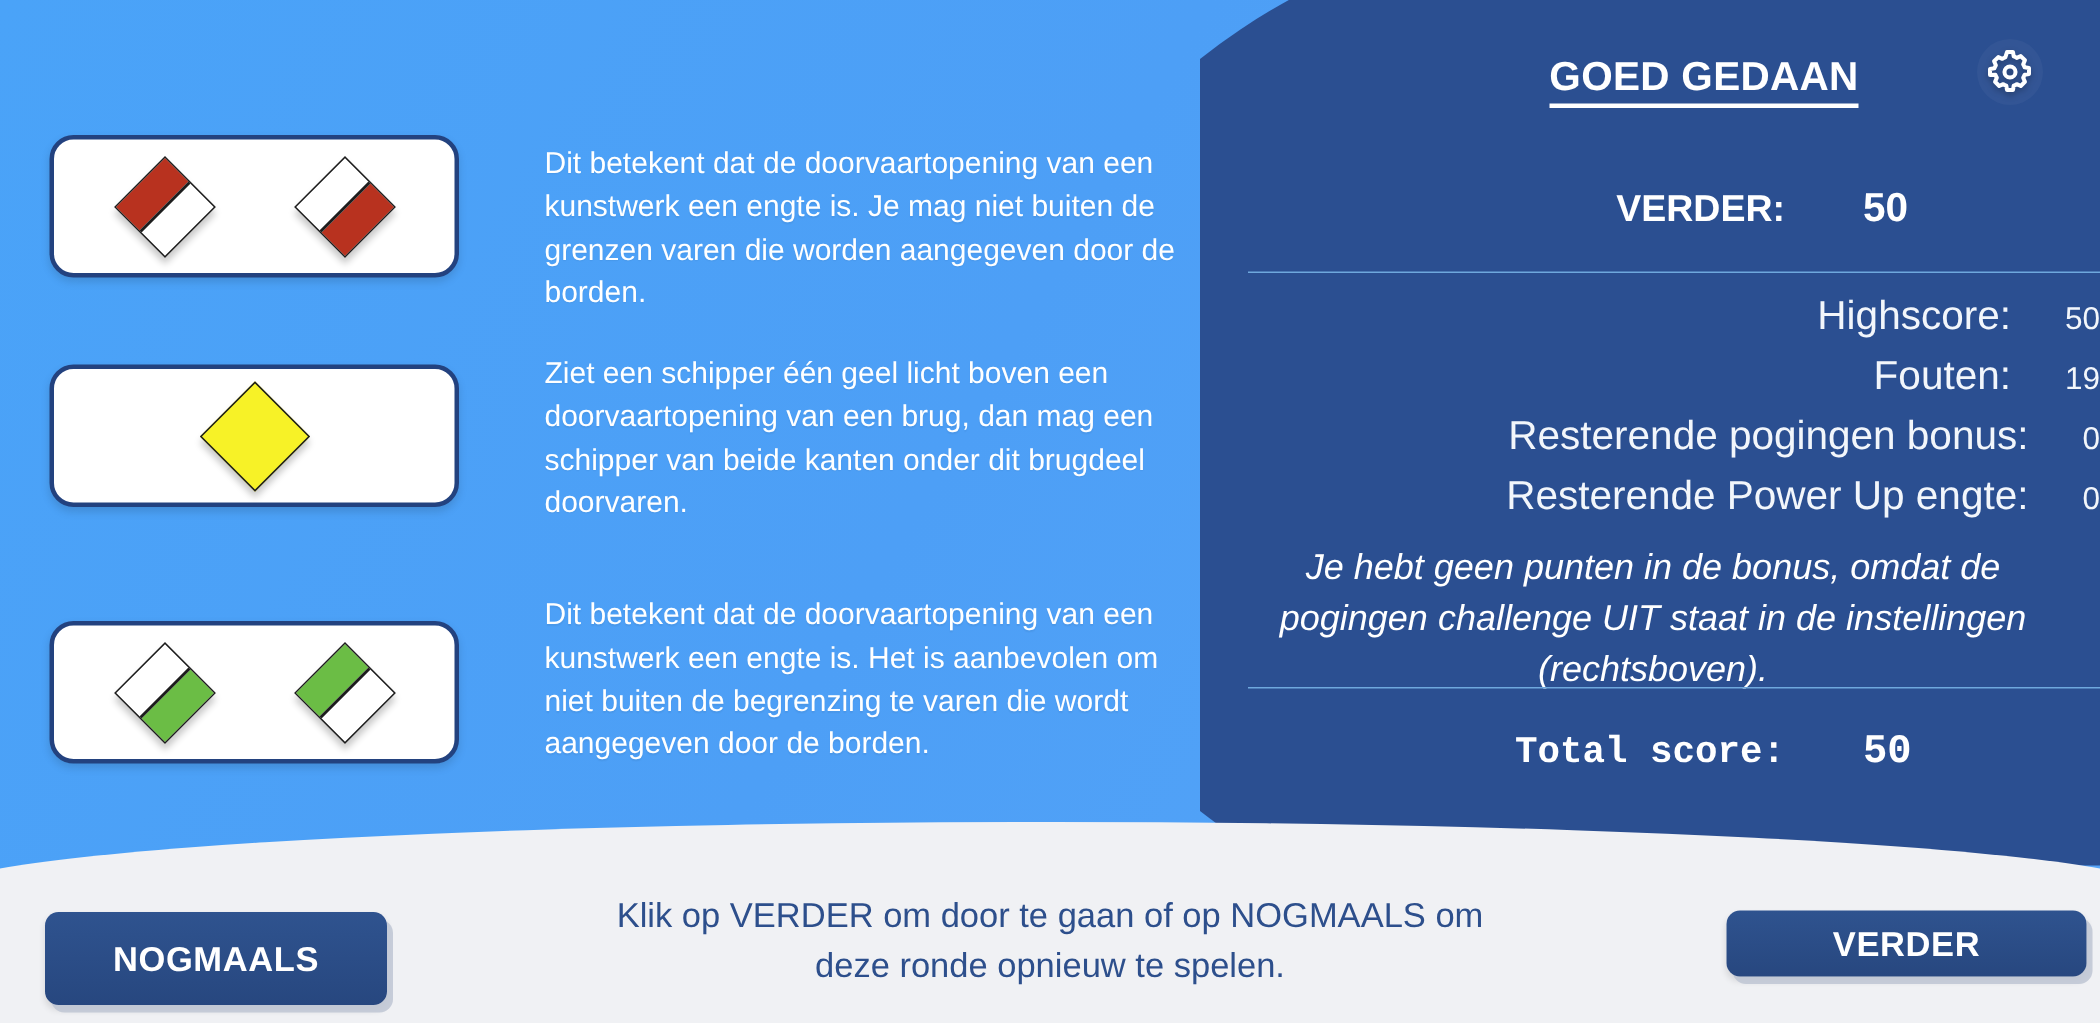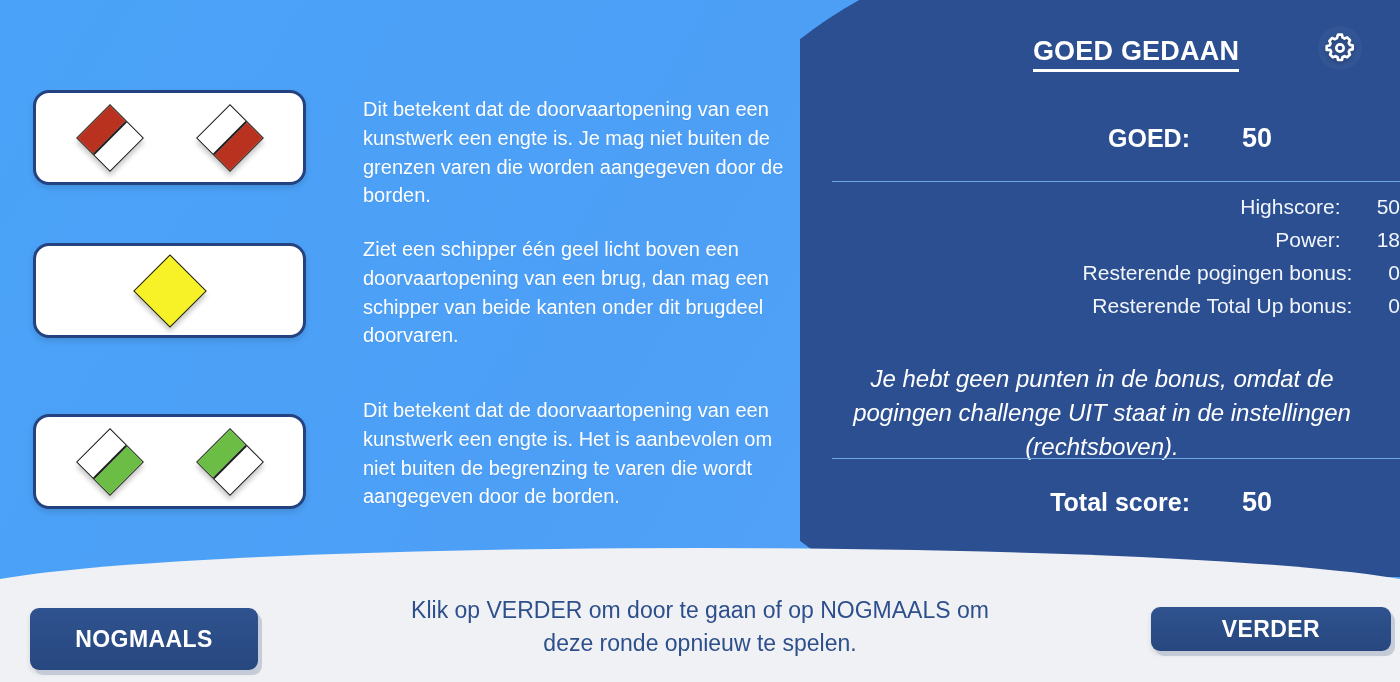--- a/index.html
+++ b/index.html
@@ -98,21 +98,21 @@
     display: flex;
     align-items: baseline;
     margin-bottom: 9px;
   }
   .stat-label {
     width: 1032px;
     box-sizing: border-box;
     padding-right: 0;
     text-align: right;
     color: #f2f6fb;
-    font-size: 21px;
+    font-size: 27px;
     font-weight: normal;
     
   }
   .stat-value {
     margin-left: 36px;
     color: #f2f6fb;
     font-size: 21px;
   }
 
   .bonus-note {
@@ -123,20 +123,21 @@
     font-size: 24px;
     font-style: italic;
     line-height: 1.42;
   }
 
   .total-row {
     position: absolute;
     top: 487px; left: 170px; right: 0;
     display: flex;
     align-items: baseline;
+    font-family: Liberation Mono, monospace;
   }
   .total-label {
     width: 220px;
     text-align: right;
     color: #ffffff;
     font-size: 25px;
     font-weight: bold;
   }
   .total-value {
     margin-left: 52px;
@@ -297,41 +298,41 @@
       <div class="gear-btn">
         <span>
           <svg width="34" height="34" viewBox="0 0 24 24" fill="none" stroke="#ffffff" stroke-width="1.9" stroke-linecap="round" stroke-linejoin="round">
             <path d="M10.6 2.6h2.8l.35 2.05c.5.17.97.4 1.4.69l1.9-.83 1.98 1.98-.83 1.9c.29.43.52.9.69 1.4l2.05.35v2.8l-2.05.35c-.17.5-.4.97-.69 1.4l.83 1.9-1.98 1.98-1.9-.83c-.43.29-.9.52-1.4.69l-.35 2.05h-2.8l-.35-2.05c-.5-.17-.97-.4-1.4-.69l-1.9.83-1.98-1.98.83-1.9c-.29-.43-.52-.9-.69-1.4L2.6 13.4v-2.8l2.05-.35c.17-.5.4-.97.69-1.4l-.83-1.9 1.98-1.98 1.9.83c.43-.29.9-.52 1.4-.69z"></path>
             <circle cx="12" cy="12" r="2.6"></circle>
           </svg>
         </span>
       </div>
 
       <div class="score-row">
-        <div class="score-label">GOED:</div>
+        <div class="score-label">VERDER:</div>
         <div class="score-value">50</div>
       </div>
 
       <div class="divider top"></div>
 
       <div class="stat-list">
         <div class="stat-row">
           <div class="stat-label">Highscore:</div>
           <div class="stat-value">50</div>
         </div>
         <div class="stat-row">
-          <div class="stat-label">Power:</div>
-          <div class="stat-value">18</div>
+          <div class="stat-label">Fouten:</div>
+          <div class="stat-value">19</div>
         </div>
         <div class="stat-row">
           <div class="stat-label">Resterende pogingen bonus:</div>
           <div class="stat-value">0</div>
         </div>
         <div class="stat-row">
-          <div class="stat-label">Resterende Total Up bonus:</div>
+          <div class="stat-label">Resterende Power Up engte:</div>
           <div class="stat-value">0</div>
         </div>
       </div>
 
       <div class="bonus-note">Je hebt geen punten in de bonus, omdat de pogingen challenge UIT staat in de instellingen (rechtsboven).</div>
 
       <div class="divider bot"></div>
 
       <div class="total-row">
         <div class="total-label">Total score:</div>

